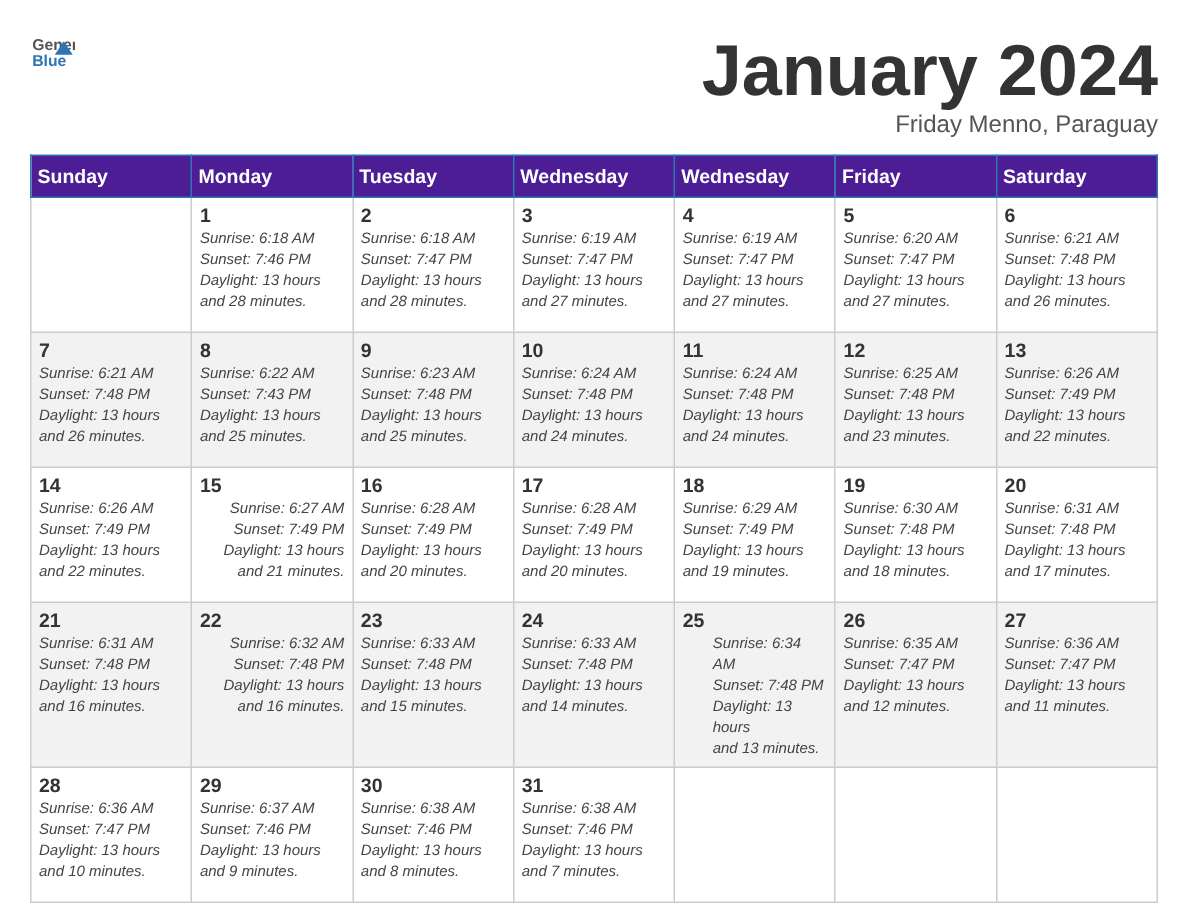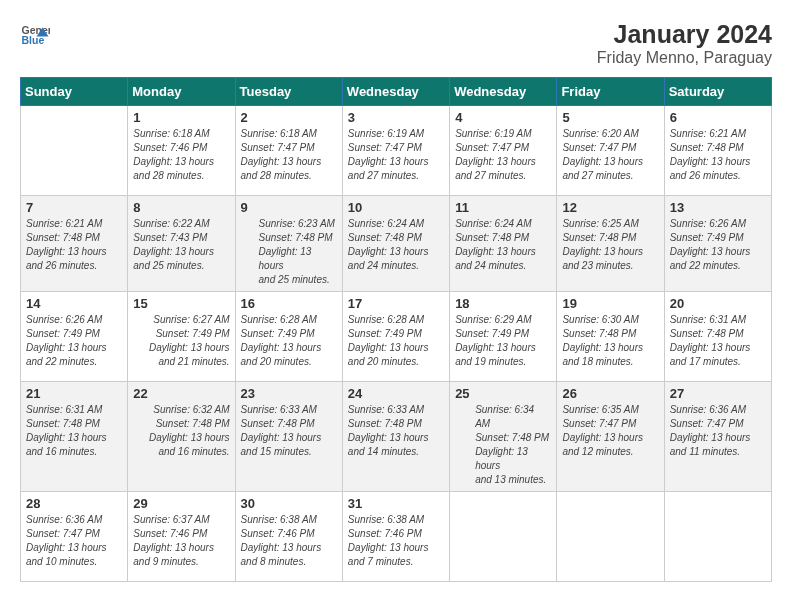--- a/index.html
+++ b/index.html
@@ -22,21 +22,21 @@
       gap: 4px;
     }
     .logo-icon {
       width: 30px;
       height: 30px;
     }
     .title-area {
       text-align: right;
     }
     .calendar-title {
-      font-size: 25px;
+      font-size: 48px;
       font-weight: bold;
       color: #333;
     }
     .calendar-subtitle {
       font-size: 16px;
       color: #555;
     }
     table {
       width: 100%;
       border-collapse: collapse;
@@ -75,21 +75,21 @@
       color: #444;
       line-height: 1.4;
       font-style: italic;
     }
     tr:nth-child(even) td {
       background-color: #f2f2f2;
     }
     tr:nth-child(odd) td {
       background-color: #fff;
     }
-    thead tr th { background-color: #0f766e; }
+    thead tr th { background-color: #4c1d95; }
   </style>
 </head>
 <body>
 
 <div class="header-area">
   <div class="logo">
     <svg class="logo-icon" viewBox="0 0 40 40" xmlns="http://www.w3.org/2000/svg">
       <text x="2" y="18" font-size="14" font-weight="bold" fill="#555">General</text>
       <polygon points="22,22 38,22 30,10" fill="#2e75b6"></polygon>
       <text x="2" y="32" font-size="14" font-weight="bold" fill="#2e75b6">Blue</text>
@@ -169,21 +169,21 @@
         </td>
         <td>
           <span class="day-number">8</span>
           <div class="day-info" style="white-space: pre-line;">Sunrise: 6:22 AM
 Sunset: 7:43 PM
 Daylight: 13 hours
 and 25 minutes.</div>
         </td>
         <td>
           <span class="day-number">9</span>
-          <div class="day-info" style="white-space: pre-line; margin-left: 18px;">Sunrise: 6:23 AM
+          <div class="day-info" style="white-space: pre-line;">Sunrise: 6:23 AM
 Sunset: 7:48 PM
 Daylight: 13 hours
 and 25 minutes.</div>
         </td>
         <td>
           <span class="day-number">10</span>
           <div class="day-info" style="white-space: pre-line;">Sunrise: 6:24 AM
 Sunset: 7:48 PM
 Daylight: 13 hours
 and 24 minutes.</div>

